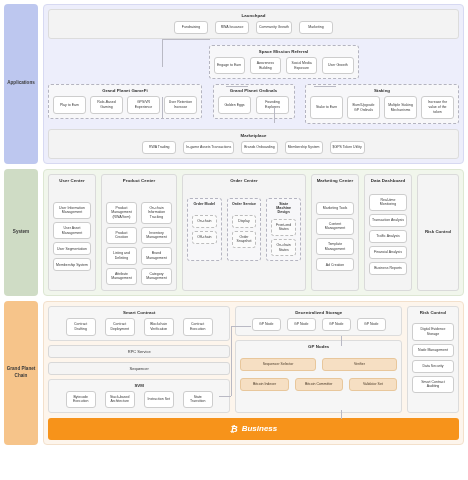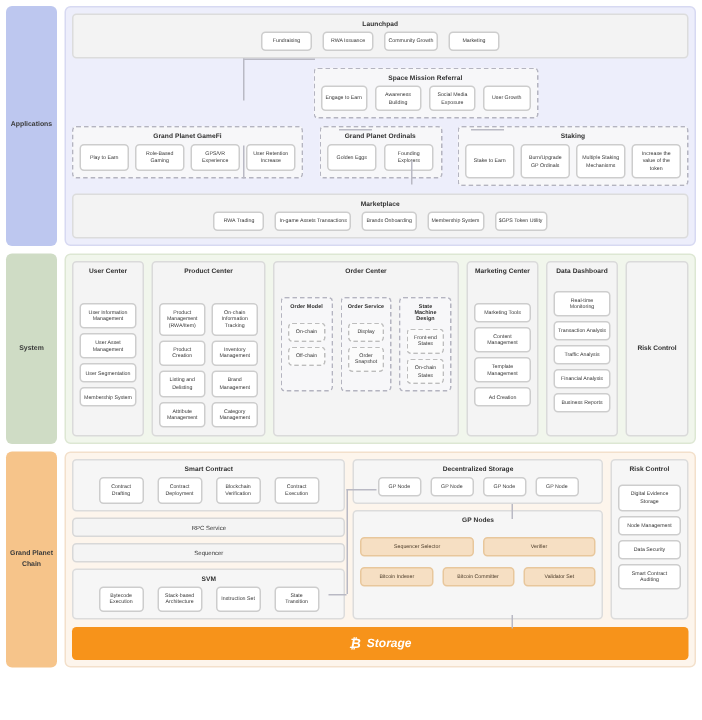--- a/index.html
+++ b/index.html
@@ -434,21 +434,21 @@
               <div class="chip">Node Management</div>
               <div class="chip">Data Security</div>
               <div class="chip">Smart Contract Auditing</div>
             </div>
           </div>
         </div>
       </div>
 
       <div class="bitcoin-bar">
         <span class="btc-glyph">₿</span>
-        <span>Storage</span>
+        <span>Business</span>
       </div>
 
       <div class="conn conn-v" style="left:297px; top:34px; height:10px;"></div>
       <div class="conn conn-v" style="left:297px; top:108px; height:9px;"></div>
       <div class="conn conn-h" style="left:187px; top:24px; width:20px;"></div>
       <div class="conn conn-v" style="left:187px; top:24px; height:70px;"></div>
       <div class="conn conn-h" style="left:175px; top:94px; width:12px;"></div>
     </div>
   </div>
 

